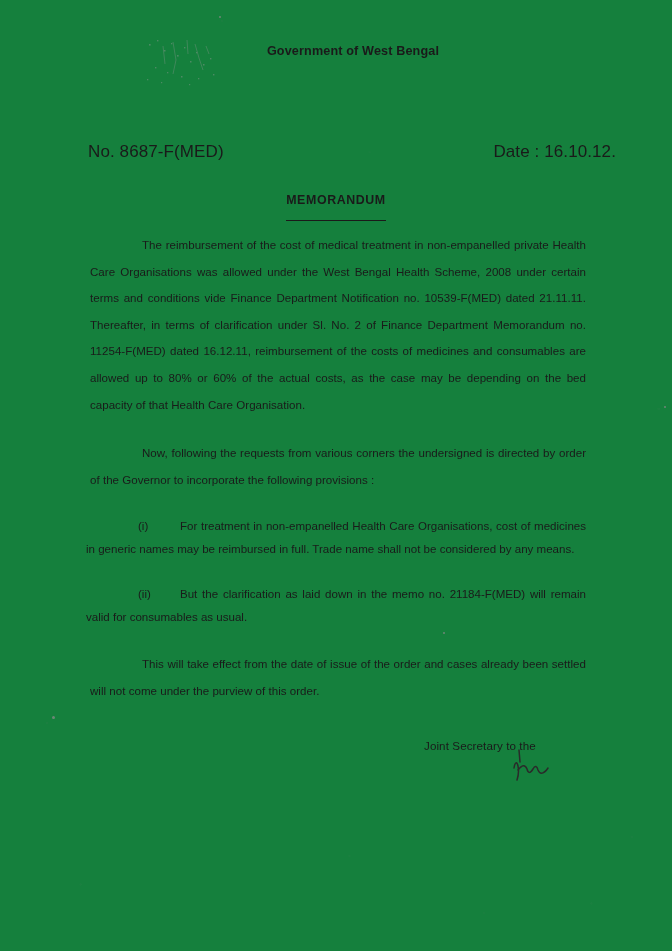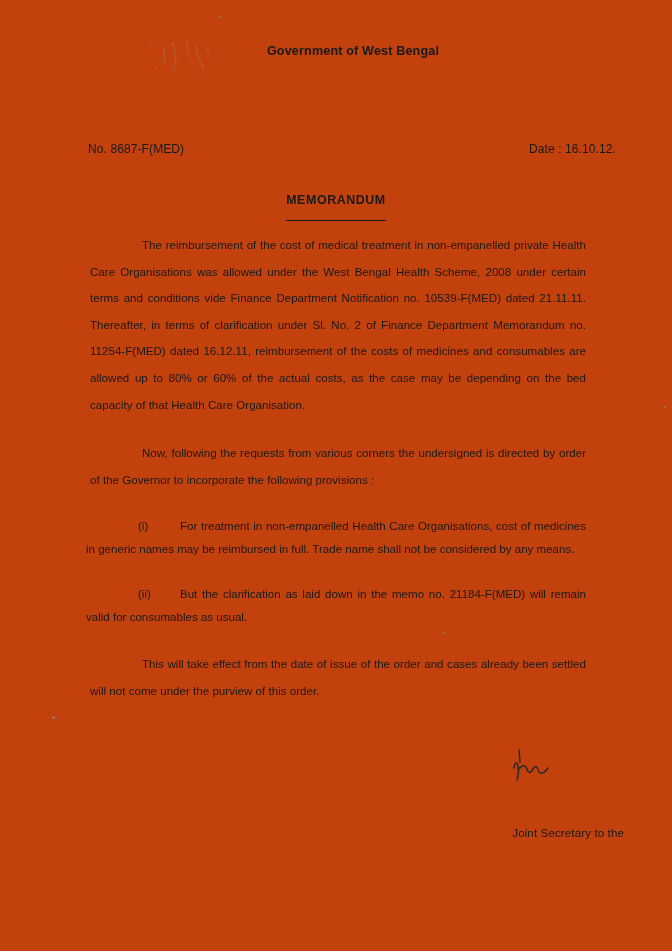--- a/index.html
+++ b/index.html
@@ -13,21 +13,21 @@
     position: relative;
     overflow: hidden;
     font-family: "Liberation Sans", sans-serif;
     color: #1a1a1a;
     -webkit-font-smoothing: antialiased;
   }
 
   .page {
     position: absolute;
     inset: 0;
-    background: #c2410c;
+    background: #15803d;
   }
 
   
   .scan-noise {
     position: absolute;
     inset: 0;
     pointer-events: none;
     opacity: 0.55;
     background:
       radial-gradient(circle at 12% 93%, rgba(120,120,120,0.10) 0 1px, transparent 1.4px),
@@ -68,21 +68,21 @@
   }
 
   .refline {
     position: absolute;
     left: 88px;
     right: 56px;
     top: 142px;
     display: flex;
     justify-content: space-between;
     align-items: center;
-    font-size: 12px;
+    font-size: 17px;
     gap: 36px;
   }
   .ref-no { letter-spacing: 0.1px; }
   .ref-date { letter-spacing: 0.1px; }
 
   .memo-title {
     position: absolute;
     left: 0;
     right: 0;
     top: 190px;
@@ -122,22 +122,22 @@
   }
   .clause-marker {
     display: inline-block;
     width: 42px;
     margin-left: 52px;
   }
 
   .sig-block {
     position: absolute;
     right: 48px;
-    top: 826px;
-    text-align: right;
+    top: 739px;
+    text-align: left;
     width: 200px;
   }
   .sig-line {
     font-size: 11.6px;
     margin-bottom: 15px;
     letter-spacing: 0.1px;
   }
 
   .signature-mark {
     position: absolute;

